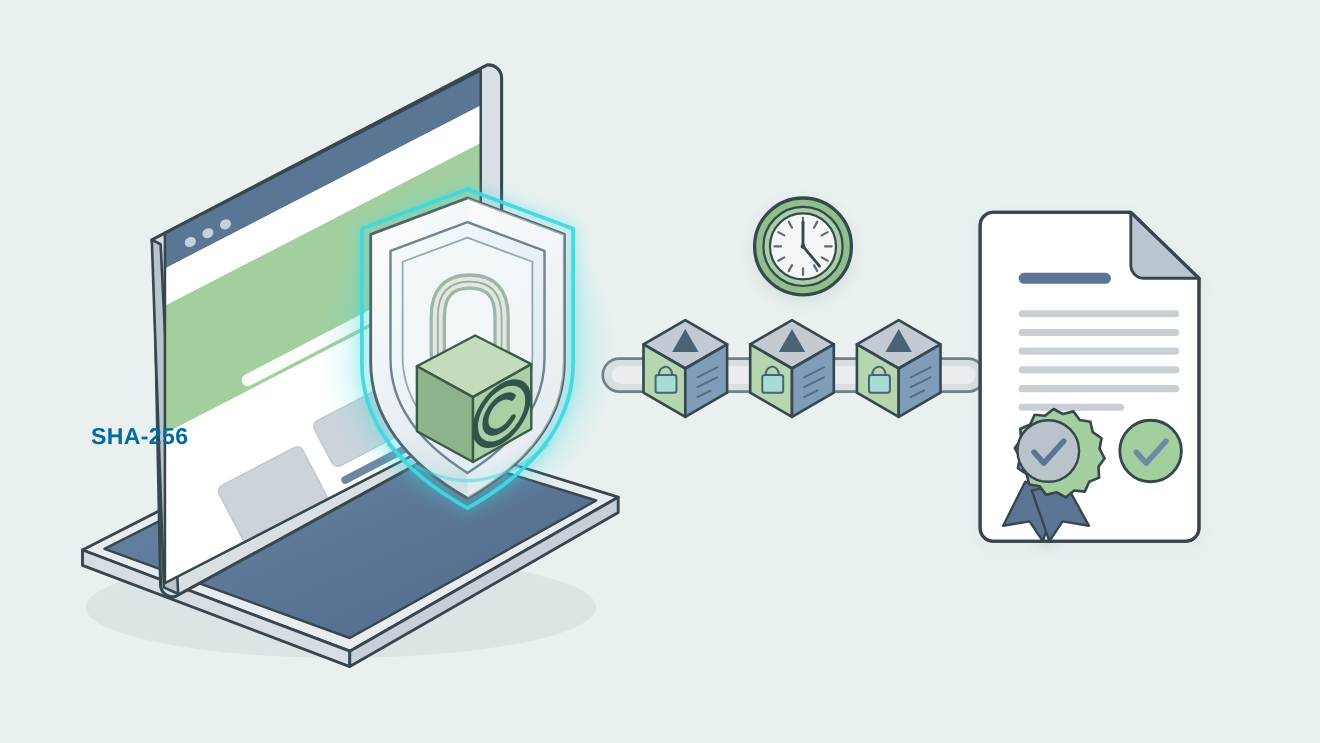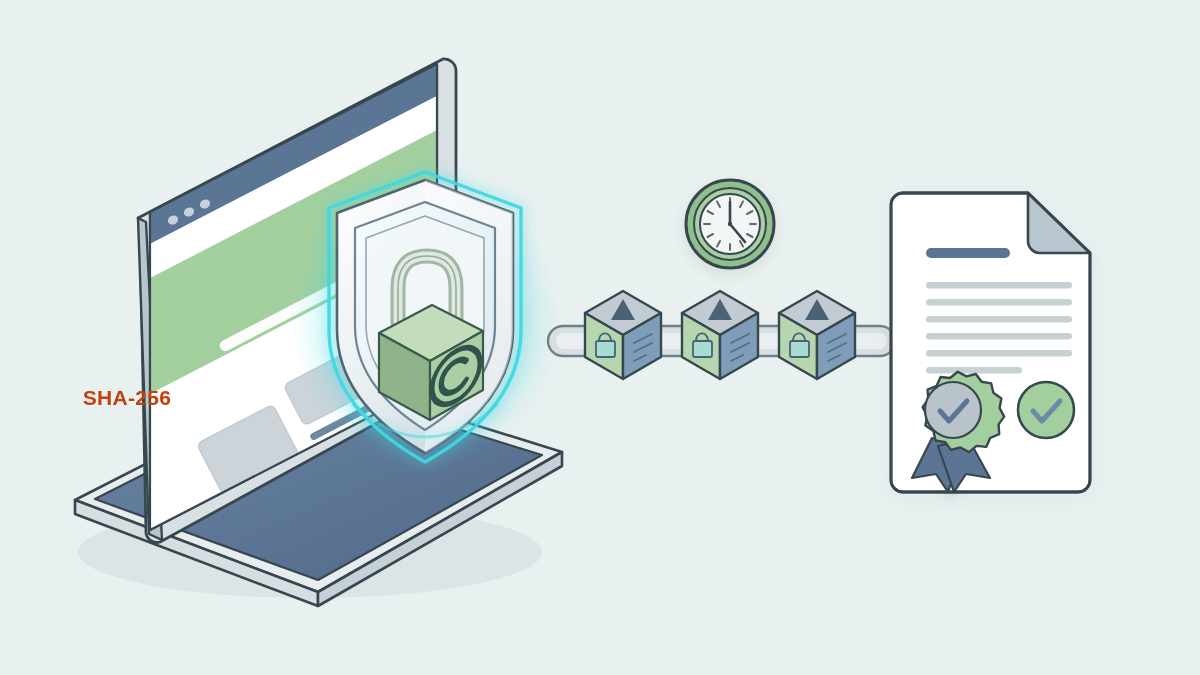--- a/index.html
+++ b/index.html
@@ -30,21 +30,21 @@
     pointer-events: none;
   }
   .sha-label span {
     display: inline-block;
     position: relative;
     left: -473px;
     font-family: "Liberation Sans", sans-serif;
     font-size: 21px;
     font-weight: bold;
     letter-spacing: 0.3px;
-    color: #c2410c;
+    color: #0369a1;
   }
 </style>
 </head>
 <body>
 
 <div id="scene">
 
   <svg width="1200" height="675" viewBox="0 0 1200 675" xmlns="http://www.w3.org/2000/svg">
 
     <defs>

